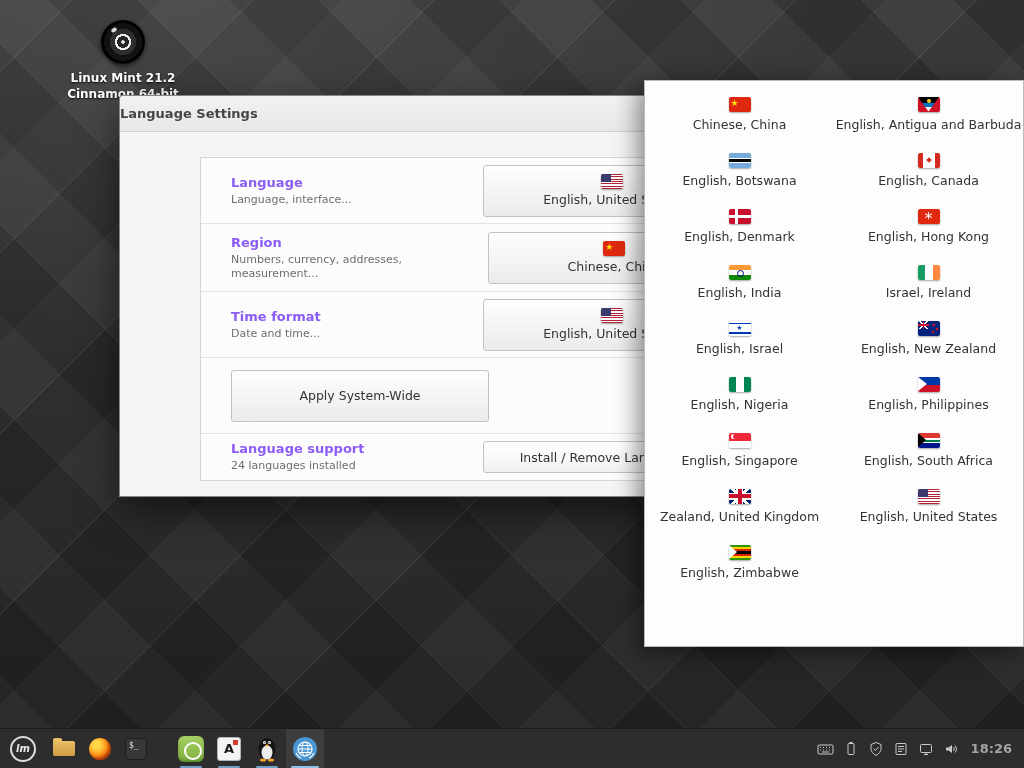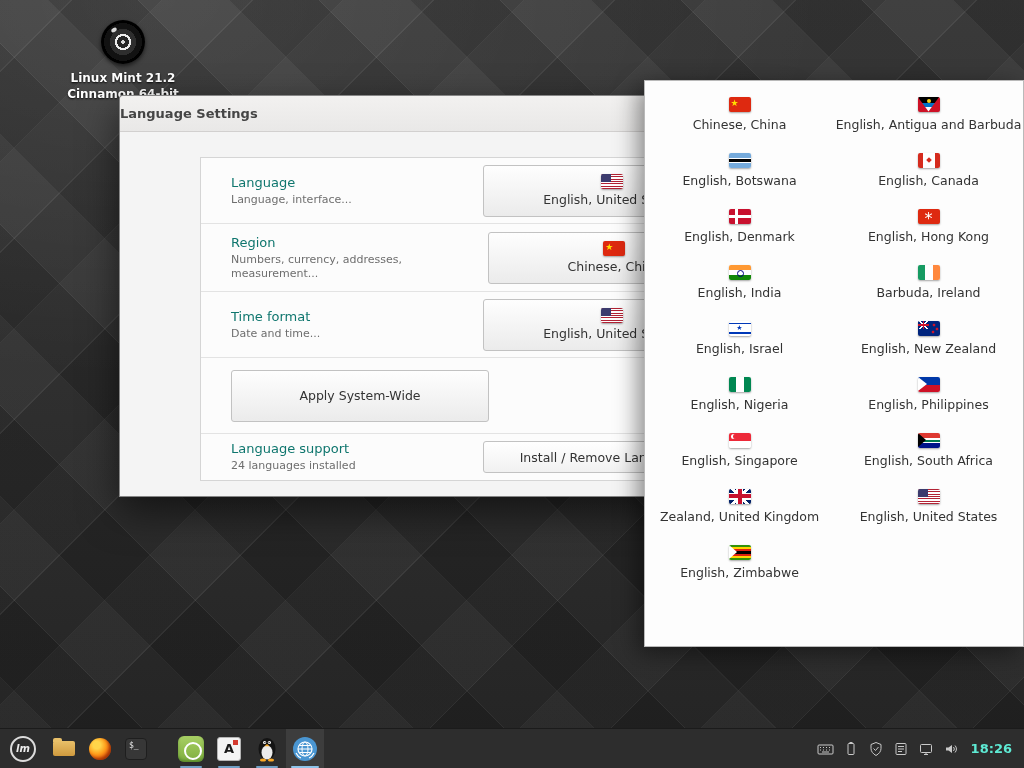--- a/index.html
+++ b/index.html
@@ -44,21 +44,21 @@
   .titlebar .title{ font-size:13px; font-weight:bold; color:#454545; }
 
   .card{
     position:absolute; left:80px; top:61px; width:556px;
     background:#fcfcfc; border:1px solid #d5d5d5;
   }
   .row{ display:flex; align-items:center; justify-content:space-between;
     padding:0 14px 0 30px; border-bottom:1px solid #e3e3e3; }
   .row:last-child{ border-bottom:none; }
   .r66{height:66px;} .r68{height:68px;} .r76{height:76px;} .r46{height:46px;}
-  .row-title{ font-size:13px; font-weight:normal; color:#0f766e; margin-bottom:3px;}
+  .row-title{ font-size:13px; font-weight:bold; color:#8b5cf6; margin-bottom:3px;}
   .row-desc{ font-size:11px; color:#6e6e6e; line-height:14px;}
   .row-desc i{ font-style:italic; }
 
   .setting-btn{
     width:258px; min-height:52px;
     display:flex; flex-direction:column; align-items:center; justify-content:center; gap:3px;
     background:linear-gradient(#fefefe,#ebebeb); border:1px solid #c2c2c2; border-radius:3px;
     font-size:12.5px; color:#333; font-family:inherit; cursor:pointer; padding:5px 8px;
   }
   .setting-btn.slim{ min-height:32px; height:32px; background:linear-gradient(#fff,#f1f1f1); }
@@ -193,21 +193,21 @@
   .icon-software::before{ content:""; position:absolute; left:6px; top:6px; width:14px; height:14px;
     border:2px solid #fff; border-radius:50%;}
   .icon-ime{ width:24px; height:24px; background:#f4f4f4; border:1px solid #b5b5b5; border-radius:3px;
     position:relative; display:flex; align-items:center; justify-content:center;
     color:#1a1a1a; font-weight:bold; font-size:13px;}
   .icon-ime::after{ content:""; position:absolute; top:2px; right:2px; width:5px; height:5px; background:#d43a2f;}
 
   .spacer{ flex:1; }
   .tray{ display:flex; align-items:center; gap:9px; margin-right:12px;}
   .tray svg{ display:block; cursor:pointer;}
-  .clock{ color:#5eead4; font-size:13px; font-weight:bold; margin-right:12px; cursor:pointer;}
+  .clock{ color:#a3a3a3; font-size:13px; font-weight:bold; margin-right:12px; cursor:pointer;}
 </style>
 </head>
 <body>
 
 <div class="desktop">
 
   <div class="desktop-icon">
     <div class="disc"></div>
     <div class="label">
       <div>Linux Mint 21.2</div>
@@ -298,21 +298,21 @@
         <div class="lang-item">
           <span class="flag" data-flag="hk"></span>
           <span>English, Hong Kong</span>
         </div>
         <div class="lang-item">
           <span class="flag" data-flag="in"></span>
           <span>English, India</span>
         </div>
         <div class="lang-item">
           <span class="flag" data-flag="ie"></span>
-          <span>Barbuda, Ireland</span>
+          <span>Israel, Ireland</span>
         </div>
         <div class="lang-item">
           <span class="flag" data-flag="il"></span>
           <span>English, Israel</span>
         </div>
         <div class="lang-item">
           <span class="flag" data-flag="nz"></span>
           <span>English, New Zealand</span>
         </div>
         <div class="lang-item">

